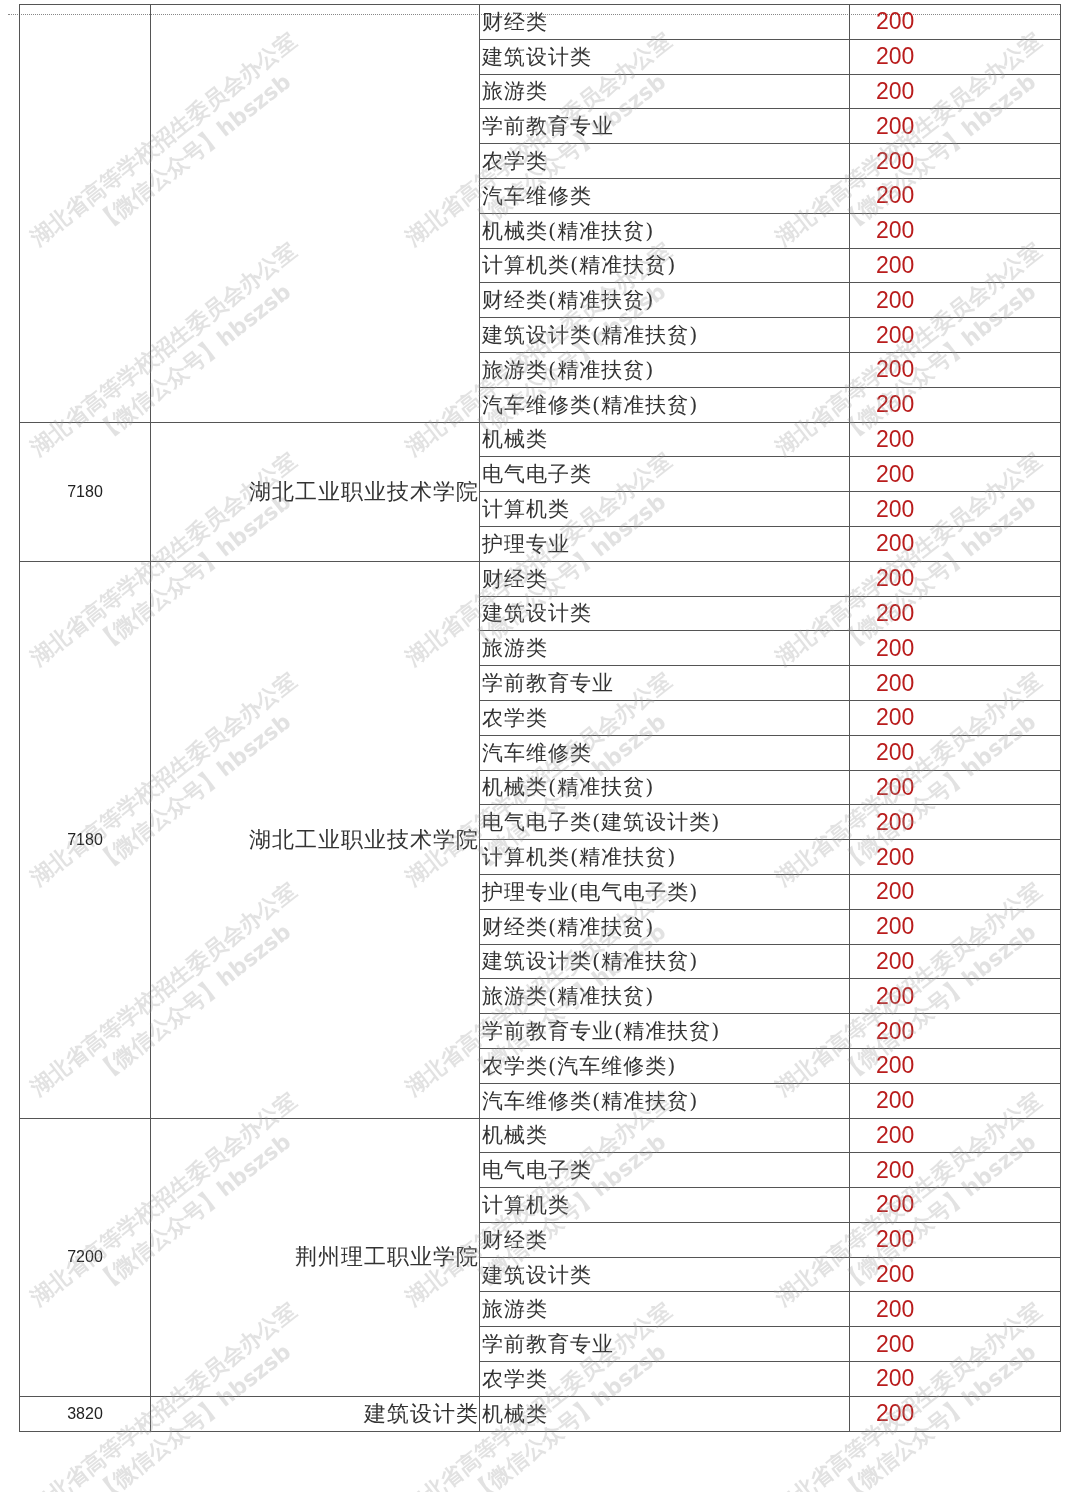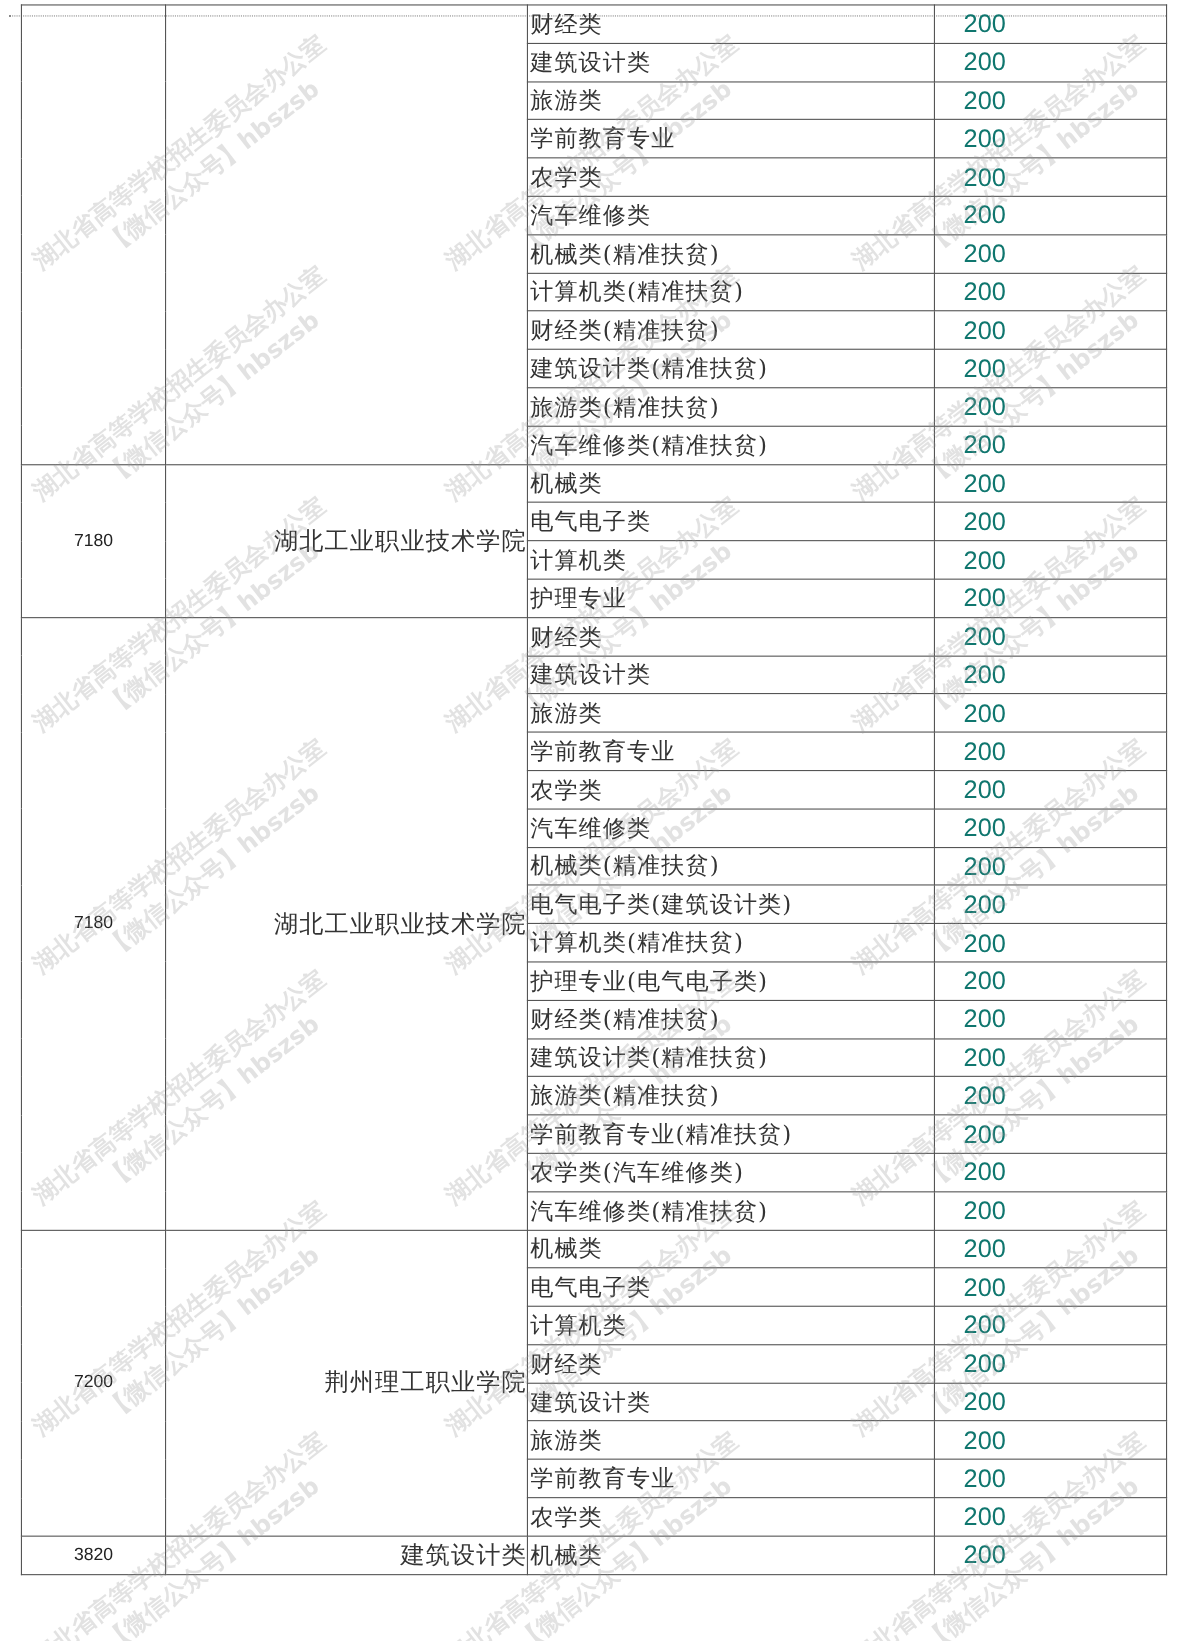--- a/index.html
+++ b/index.html
@@ -7,21 +7,21 @@
     .topline { position: absolute; left: 8px; top: 14px; width: 1052px; height: 0; border-top: 1px dotted #888; }
     table.quota { position: absolute; left: 19px; top: 4px; border-collapse: collapse; table-layout: fixed; }
     table.quota td { border: 1px solid #555; padding: 0; height: 34.8px; box-sizing: border-box; vertical-align: middle; background: transparent; }
     col.c-code { width: 131px; }
     col.c-name { width: 329px; }
     col.c-major { width: 370px; }
     col.c-count { width: 211px; }
     td.code { text-align: center; font-family: "Liberation Sans", sans-serif; font-size: 16px; color: #222; }
     td.name { text-align: right; padding-left: 3px !important; font-family: "DejaVu Serif", serif; font-size: 22px; color: #333; letter-spacing: 1px; }
     td.major { text-align: left; padding-left: 2px !important; font-family: "DejaVu Serif", serif; font-size: 21px; color: #333; letter-spacing: 1px; white-space: nowrap; overflow: hidden; }
-    td.count { text-align: left; padding-left: 26px !important; font-family: "Liberation Sans", sans-serif; font-size: 23px; color: #0f766e; }
+    td.count { text-align: left; padding-left: 26px !important; font-family: "Liberation Sans", sans-serif; font-size: 23px; color: #b91c1c; }
     .wm-layer { position: absolute; left: 0; top: 0; width: 1080px; height: 1492px; pointer-events: none; overflow: hidden; }
     .wm { position: absolute; transform: rotate(-38deg); transform-origin: left top; color: rgba(150,150,150,0.28); font-family: "DejaVu Sans", sans-serif; font-weight: bold; white-space: nowrap; line-height: 1.3; }
     .wm .l1 { font-size: 22px; display: block; }
     .wm .l2 { font-size: 22px; display: block; padding-left: 60px; }
   </style>
 </head>
 <body>
 
 <div class="topline"></div>
 

